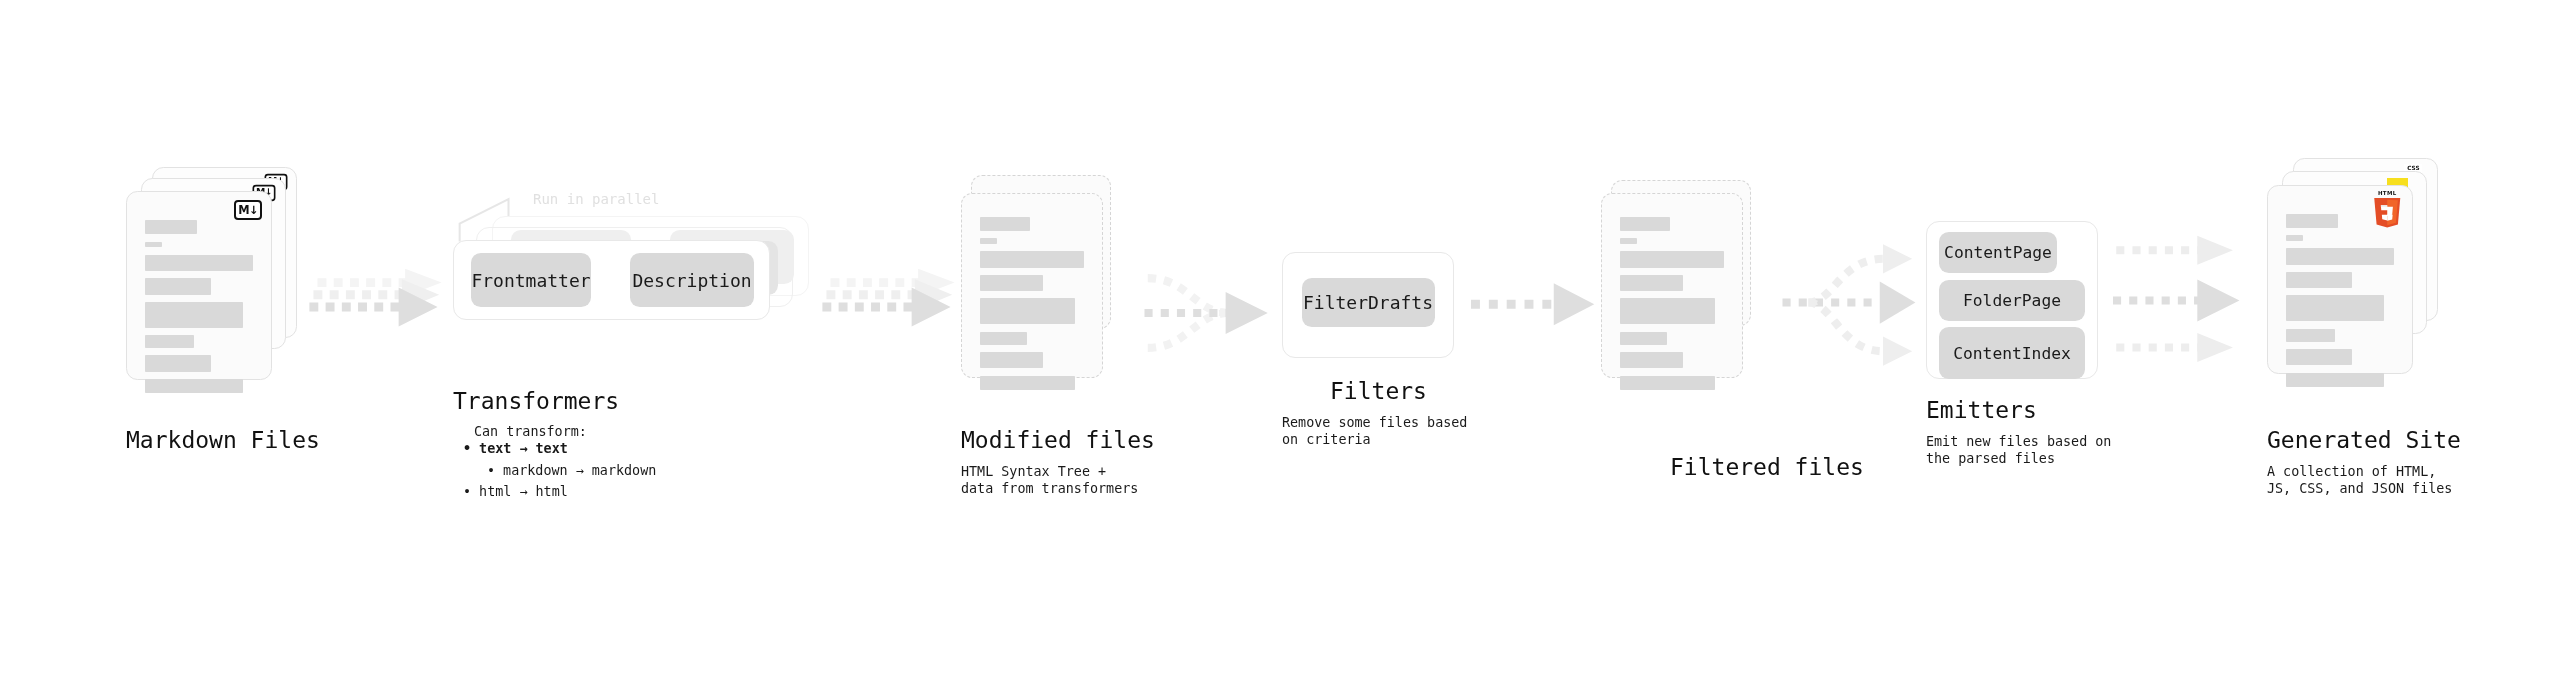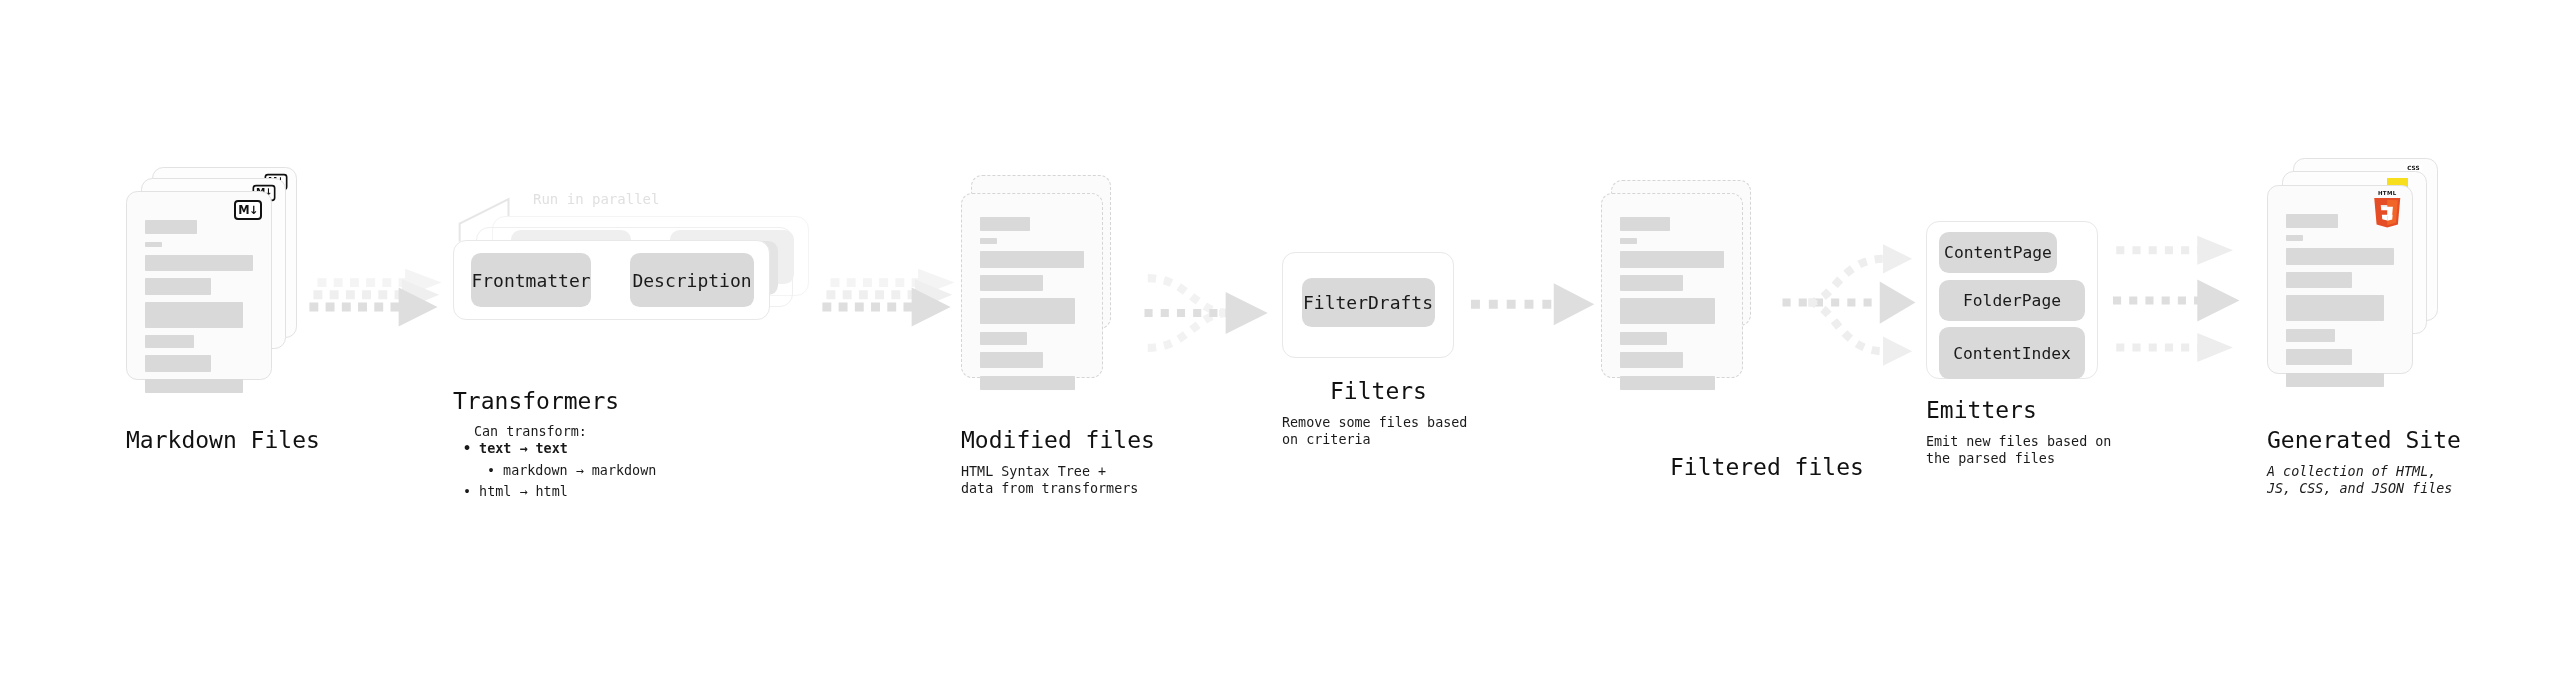--- a/index.html
+++ b/index.html
@@ -359,17 +359,17 @@
           <div class="bar" style="width:61%; height:16.3px;"></div>
           <div class="bar" style="width:91%; height:26px;"></div>
           <div class="bar" style="width:45%; height:13px;"></div>
           <div class="bar" style="width:61%; height:16.3px;"></div>
           <div class="bar" style="width:91%; height:14px;"></div>
         </div>
       </div>
     </div>
   </div>
   <div class="title" style="left:2267px; top:427px;">Generated Site</div>
-  <div class="subtitle" style="left:2267px; top:463px;font-style:italic;">A collection of HTML,
+  <div class="subtitle" style="left:2267px; top:463px;">A collection of HTML,
 JS, CSS, and JSON files</div>
 
 </div>
 
 
 </body></html>

